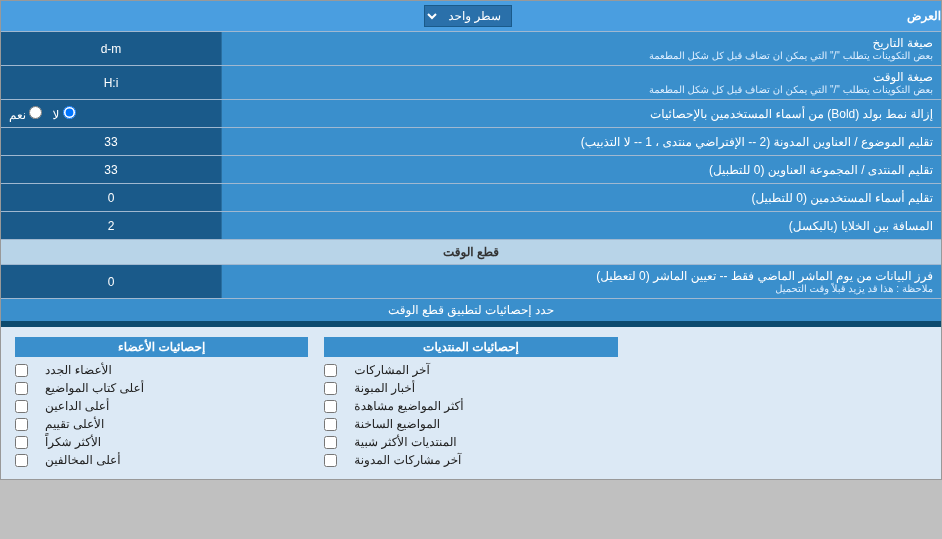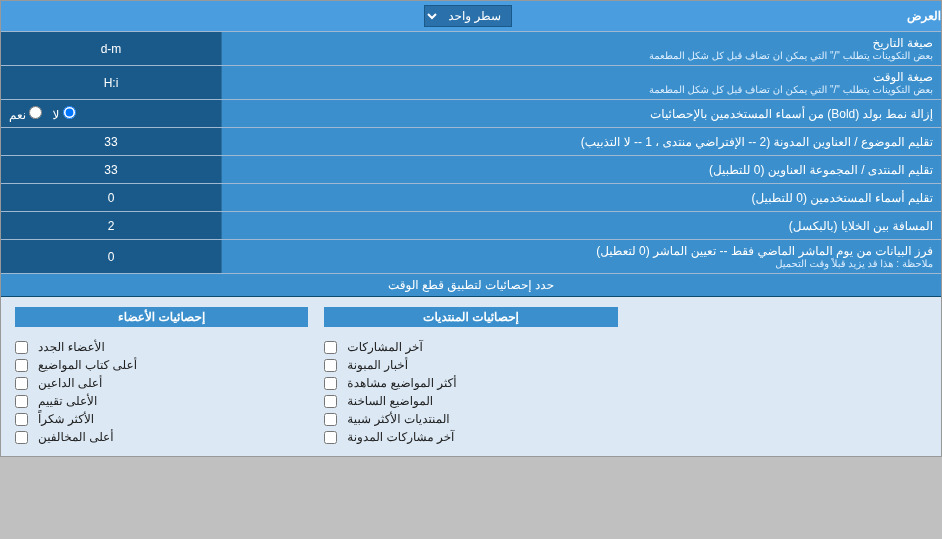--- a/index.html
+++ b/index.html
@@ -104,42 +104,42 @@
     }
     .bottom-col {
       padding: 4px 8px;
     }
     .bottom-col-header {
       background: #3a8fcc;
       color: #fff;
       text-align: center;
       font-weight: bold;
       padding: 3px 6px;
-      margin-bottom: 11px;
+      margin-bottom: 4px;
       font-size: 12px;
     }
     .checkbox-item {
       display: flex;
       align-items: center;
-      gap: 10px;
+      gap: 17px;
       padding: 2px 0;
       font-size: 12px;
       color: #222;
       justify-content: flex-end;
     }
     .checkbox-item input[type="checkbox"] {
       margin: 0;
     }
     .apply-row {
       background: #3a8fcc;
       color: #fff;
       text-align: center;
       padding: 4px 8px;
       font-size: 12px;
-      border-bottom: 1px solid #0c4a6e;
+      border-bottom: 6px solid #0c4a6e;
     }
   </style>
 </head>
 <body>
 
 <div class="main-container">
 
   <div class="header-row">
     <span style="position:absolute; right:0; color:#fff; font-weight:bold;">العرض</span>
     <div style="display:flex; align-items:center; gap:6px;">
@@ -220,20 +220,23 @@
 
   <div class="row">
     <div class="row-label">
       <span>المسافة بين الخلايا (بالبكسل)</span>
     </div>
     <div class="row-input">
       <input type="text" value="2" style="">
     </div>
   </div>
 
+  <div class="section-header">
+    <span>قطع الوقت</span>
+  </div>
 
   <div class="row">
     <div class="row-label">
       <div>
         <span>فرز البيانات من يوم الماشر الماضي فقط -- تعيين الماشر (0 لتعطيل)</span>
         <span class="sub-text">ملاحظة : هذا قد يزيد قبلاً وقت التحميل</span>
       </div>
     </div>
     <div class="row-input">
       <input type="text" value="0" style="">

